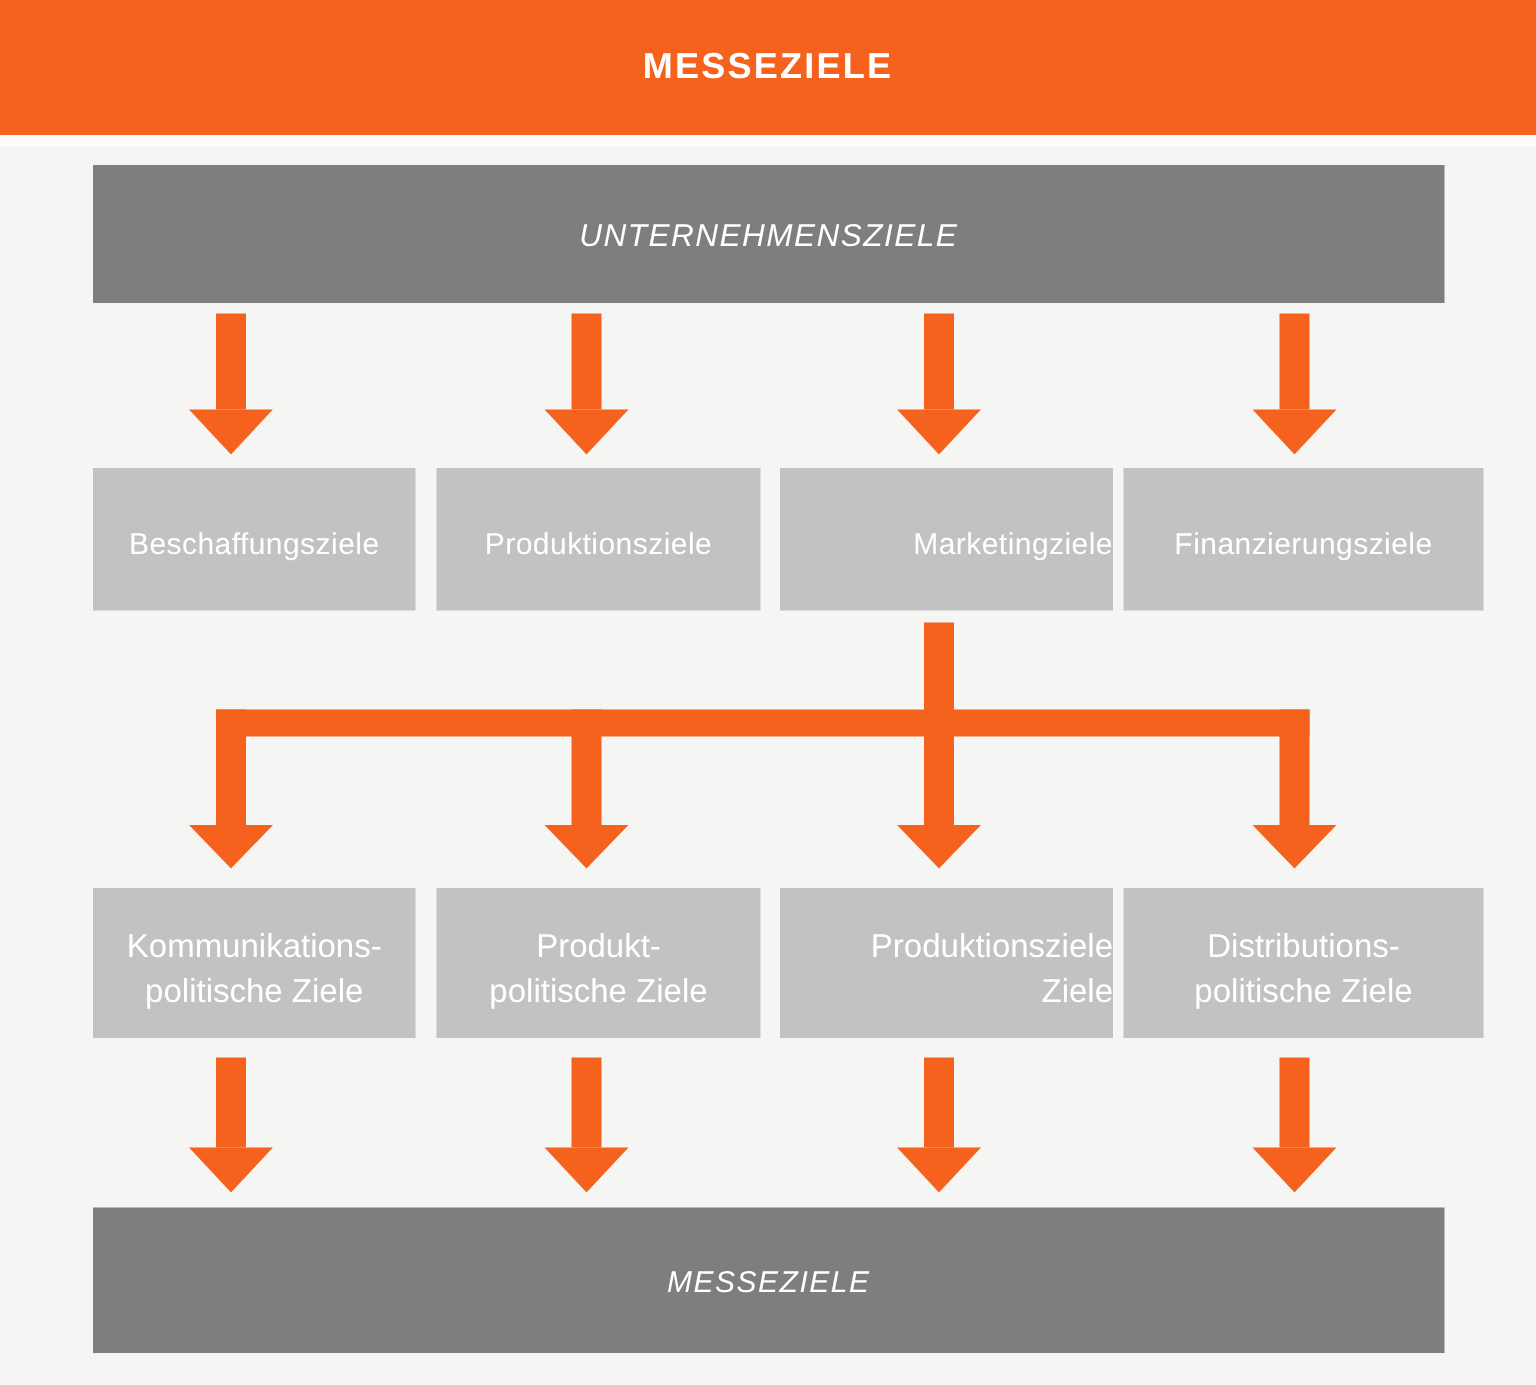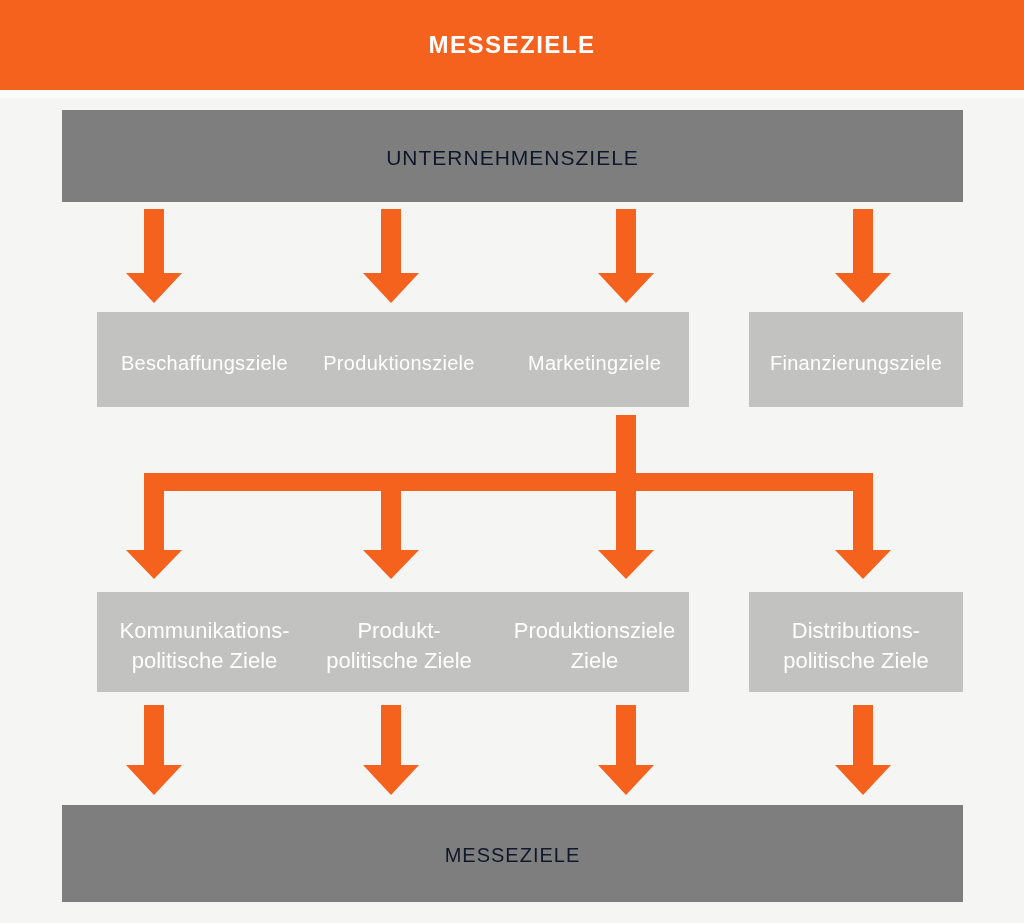--- a/index.html
+++ b/index.html
@@ -43,45 +43,46 @@
     left: 62px;
     width: 901px;
     background: #7e7e7e;
     display: flex;
     align-items: center;
     justify-content: center;
   }
   .bar-top { top: 110px; height: 92px; }
   .bar-bottom { top: 805px; height: 97px; }
   .bar-label {
-    color: #0f172a;
+    color: #ffffff;
     font-size: 21px;
     letter-spacing: 1px;
     padding-top: 4px;
+    font-style: italic;
   }
   .bar-bottom .bar-label { font-size: 20px; }
   
   .node {
     position: absolute;
     height: 95px;
     background: #c2c2c1;
     color: #ffffff;
     display: flex;
     flex-direction: column;
     align-items: center;
     justify-content: center;
     text-align: center;
     padding-top: 8px;
   }
   .row2 .node { top: 312px; font-size: 20px; letter-spacing: 0.3px; }
   .row3 .node { top: 592px; height: 100px; font-size: 22px; line-height: 1.38; }
-  .node.c1 { left: 62px;  width: 215px; margin-left: 35px; }
+  .node.c1 { left: 62px;  width: 215px; }
   .node.c2 { left: 291px; width: 216px; }
-  .node.c3 { left: 500px; width: 189px; }
-  .node.c4 { left: 749px; width: 214px; }
+  .node.c3 { left: 520px; width: 222px; align-items: flex-end; }
+  .node.c4 { left: 749px; width: 240px; }
   
   .arrow {
     position: absolute;
     width: 56px;
   }
   .arrow .stem {
     width: 20px;
     margin: 0 auto;
     background: #f5621d;
   }

